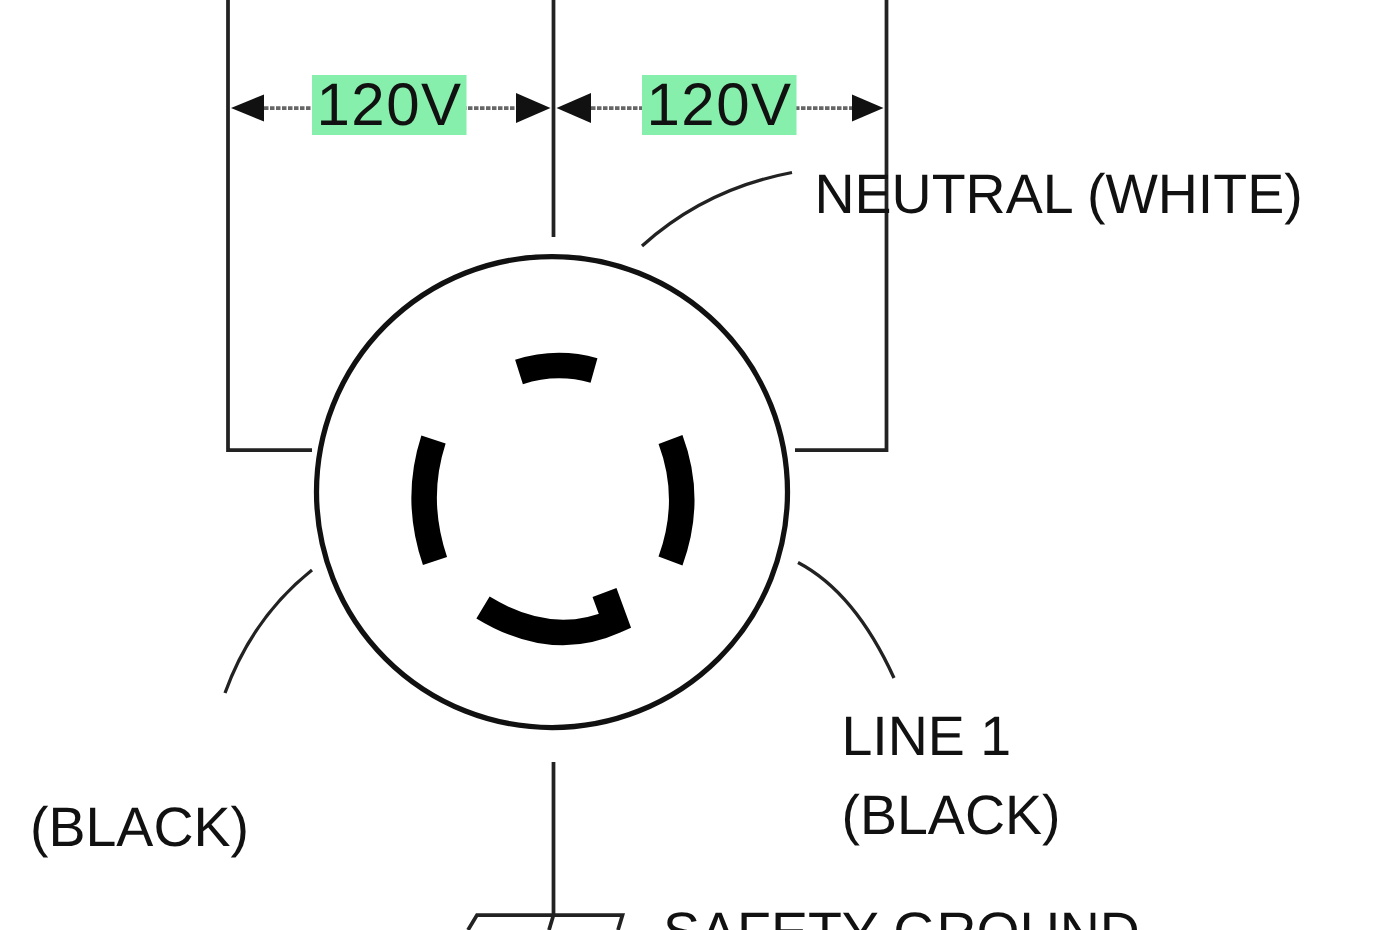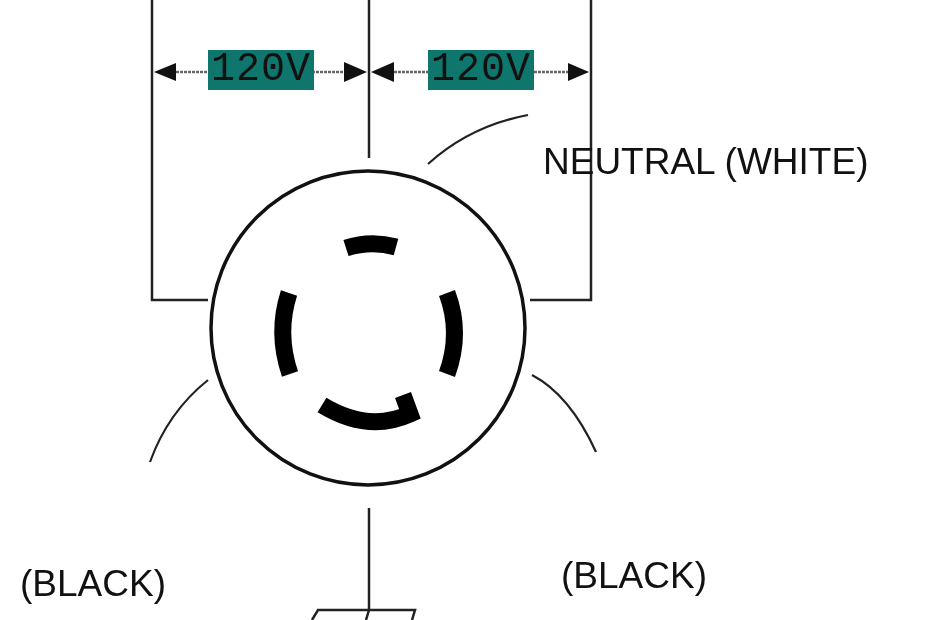--- a/index.html
+++ b/index.html
@@ -7,27 +7,27 @@
     .canvas { position: absolute; left: 0; top: 0; width: 930px; height: 620px; }
     svg { position: absolute; left: 0; top: 0; }
     .lbl {
       position: absolute;
       font-family: "Liberation Sans", sans-serif;
       color: #111111;
       white-space: nowrap;
       line-height: 1;
     }
     .volt {
-      font-family: Liberation Mono, monospace;
+      font-family: Liberation Sans, sans-serif;
       font-size: 40px;
       letter-spacing: 1px;
-      background: #0f766e;
+      background: #86efac;
       padding: 0 3px;
     }
-    .big { font-size: 37px; margin-top: 32px; }
+    .big { font-size: 37px; }
   </style>
 </head>
 <body>
 
 <div class="canvas">
 
   <svg width="930" height="620" viewBox="0 0 930 620">
 
     <g stroke="#222" stroke-width="2.5" fill="none">
 
@@ -71,16 +71,17 @@
     </g>
   </svg>
 
   <div class="lbl volt" style="left:208px; top:50px;">120V</div>
   <div class="lbl volt" style="left:428px; top:50px;">120V</div>
 
   <div class="lbl big" style="left:543px; top:111px;">NEUTRAL (WHITE)</div>
 
   <div class="lbl big" style="left:20px; top:533px;">(BLACK)</div>
 
+  <div class="lbl big" style="left:561px; top:472px;">LINE 1</div>
   <div class="lbl big" style="left:561px; top:525px;">(BLACK)</div>
 
   <div class="lbl big" style="left:442px; top:603px;">SAFETY GROUND</div>
 </div>
 
 </body></html>

